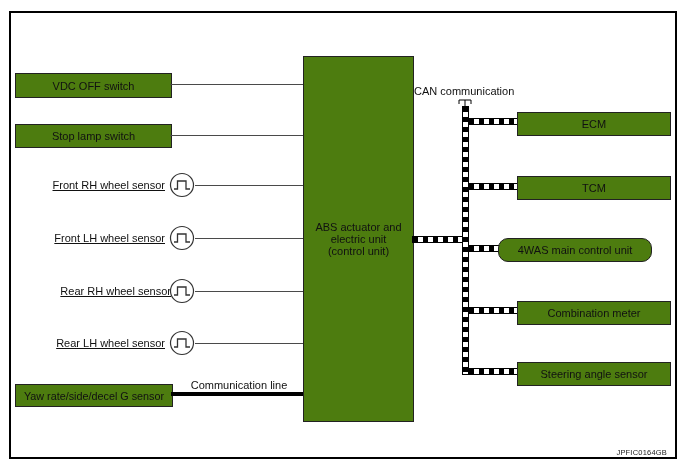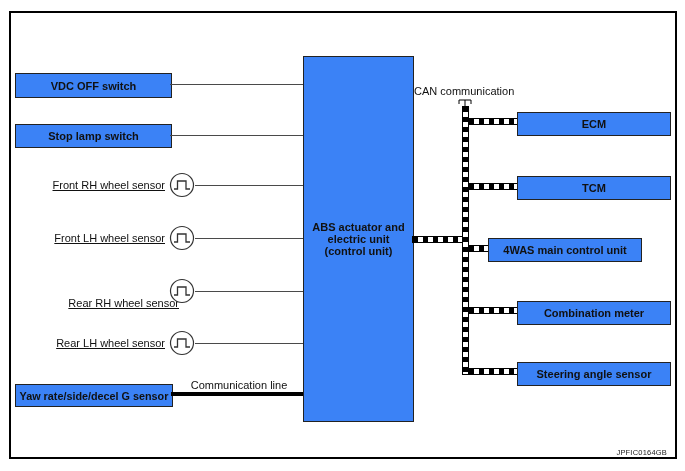--- a/index.html
+++ b/index.html
@@ -2,23 +2,23 @@
 <html><head>
 <meta charset="utf-8">
 <style>
   html,body{margin:0;padding:0;background:#fff;}
   #stage{
     position:relative;width:685px;height:471px;background:#ffffff;
     font-family:"Liberation Sans", sans-serif;color:#111;overflow:hidden;
   }
   .frame{position:absolute;left:9px;top:11px;width:664px;height:444px;border:2px solid #000;}
   .box{
-    position:absolute;border:1px solid #222;background:#3b82f6;
+    position:absolute;border:1px solid #222;background:#4d7c0f;
     display:flex;align-items:center;justify-content:center;
-    font-size:11px;line-height:12px;white-space:nowrap;font-weight:bold;
+    font-size:11px;line-height:12px;white-space:nowrap;
   }
   .sensor-label{
     position:absolute;font-size:11px;line-height:16px;text-align:right;white-space:nowrap;text-decoration:underline;
   }
   .wire{position:absolute;height:1px;background:#4a4a4a;}
   .thick-line{position:absolute;height:4px;background:#000;}
   .dash-h{
     position:absolute;height:5px;border:1px solid #000;
     background:repeating-linear-gradient(90deg,#000 0 5px,#fff 5px 10px);
   }
@@ -58,21 +58,21 @@
 
   <div class="sensor-label" style="left:15px;top:230px;width:150px;">Front LH wheel sensor</div>
   <span style="position:absolute;left:169px;top:225px;">
     <svg width="26" height="26">
         <circle cx="13" cy="13" r="11.5" fill="#fff" stroke="#333" stroke-width="1.2"></circle>
         <path d="M5 17 H8.5 V9 H17 V17 H21" fill="none" stroke="#333" stroke-width="1.3"></path>
       </svg>
   </span>
   <div class="wire" style="left:195px;top:238px;width:108px;"></div>
 
-  <div class="sensor-label" style="left:29px;top:283px;width:150px;margin-top:12px;">Rear RH wheel sensor</div>
+  <div class="sensor-label" style="left:21px;top:283px;width:150px;">Rear RH wheel sensor</div>
   <span style="position:absolute;left:169px;top:278px;">
     <svg width="26" height="26">
         <circle cx="13" cy="13" r="11.5" fill="#fff" stroke="#333" stroke-width="1.2"></circle>
         <path d="M5 17 H8.5 V9 H17 V17 H21" fill="none" stroke="#333" stroke-width="1.3"></path>
       </svg>
   </span>
   <div class="wire" style="left:195px;top:291px;width:108px;"></div>
 
   <div class="sensor-label" style="left:15px;top:335px;width:150px;">Rear LH wheel sensor</div>
   <span style="position:absolute;left:169px;top:330px;">
@@ -110,21 +110,21 @@
   <div class="dash-h" style="left:468px;top:245px;width:49px;"></div>
   <div class="dash-h" style="left:468px;top:307px;width:49px;"></div>
   <div class="dash-h" style="left:468px;top:368px;width:49px;"></div>
 
   <div class="box" style="left:517px;top:112px;width:152px;height:22px;">
     <span>ECM</span>
   </div>
   <div class="box" style="left:517px;top:176px;width:152px;height:22px;">
     <span>TCM</span>
   </div>
-  <div class="box" style="left:488px;top:238px;width:152px;height:22px;">
+  <div class="box" style="left:498px;top:238px;width:152px;height:22px;border-radius:10px;">
     <span>4WAS main control unit</span>
   </div>
   <div class="box" style="left:517px;top:362px;width:152px;height:22px;">
     <span>Steering angle sensor</span>
   </div>
   <div class="box" style="left:517px;top:301px;width:152px;height:22px;">
     <span>Combination meter</span>
   </div>
 
   <div class="fig-code" style="right:18px;top:448px;">JPFIC0164GB</div>

